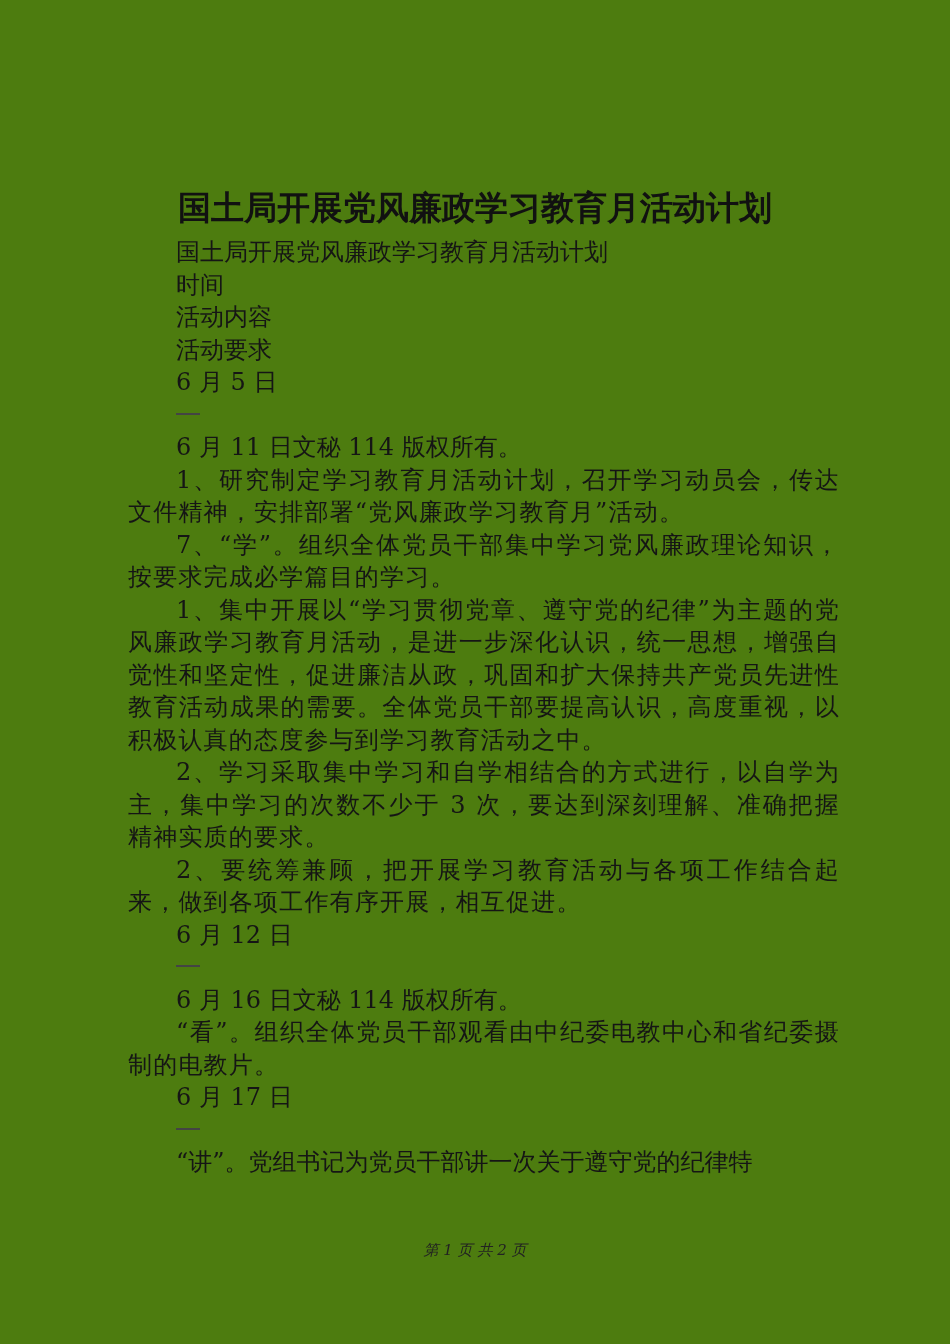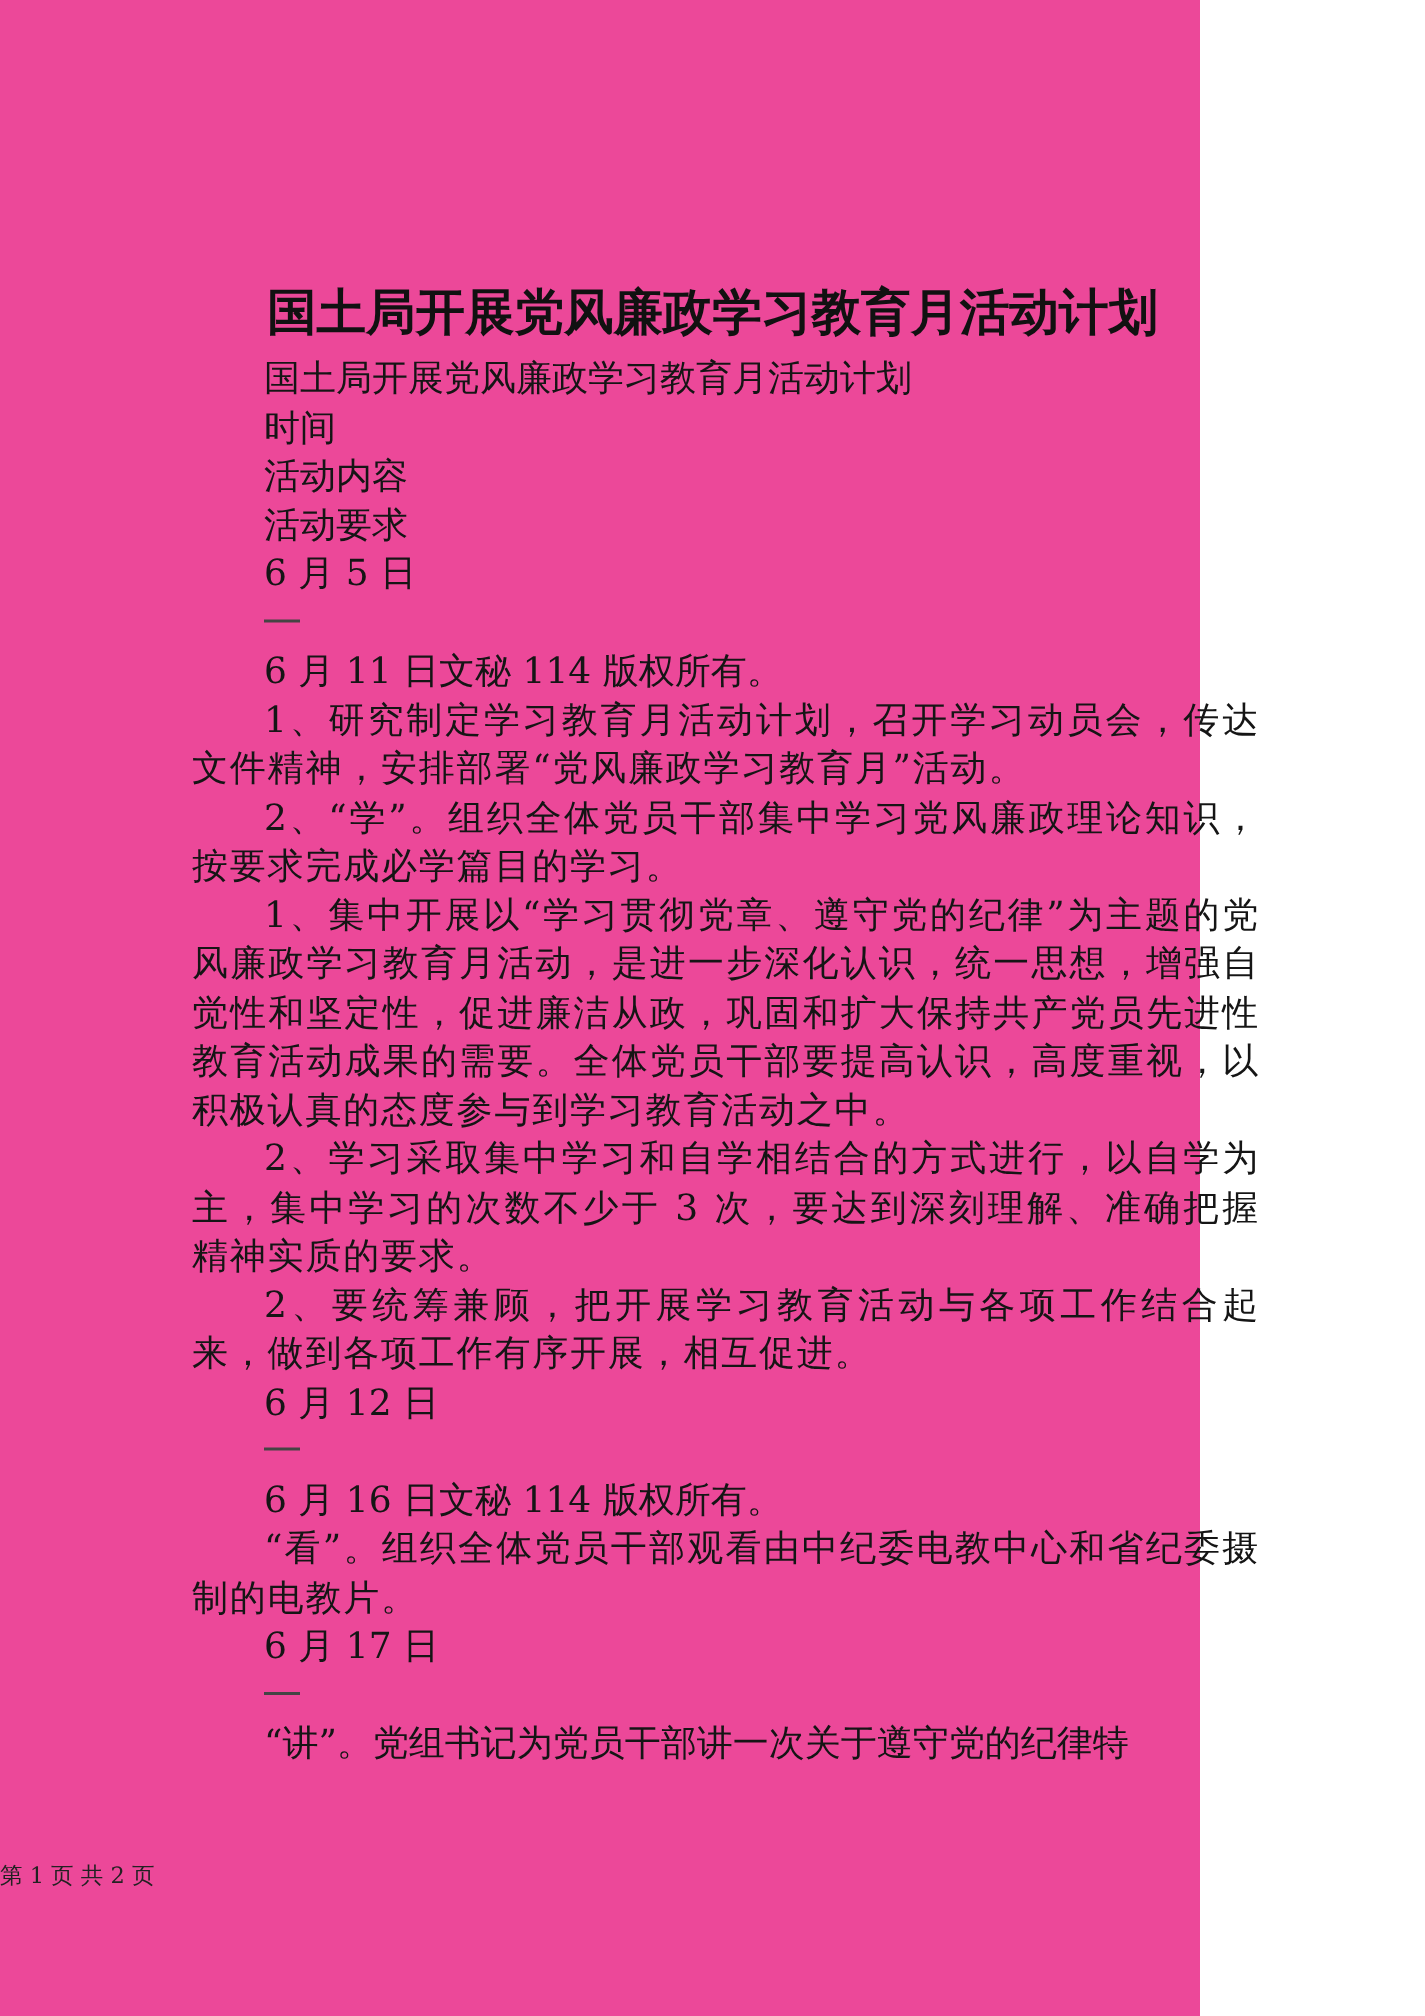--- a/index.html
+++ b/index.html
@@ -10,23 +10,23 @@
     body {
       width: 950px;
       height: 1344px;
       position: relative;
       overflow: hidden;
       color: #111111;
     }
     .page {
       position: absolute;
       left: 0; top: 0;
-      width: 800px;
+      width: 950px;
       height: 1344px;
-      background: #ec4899;
+      background: #4d7c0f;
     }
     .title {
       position: absolute;
       top: 186px;
       left: 0;
       width: 950px;
       text-align: center;
       font-family: "DejaVu Sans", "Liberation Sans", sans-serif;
       font-weight: bold;
       font-size: 33px;
@@ -68,45 +68,46 @@
       top: 14px;
       width: 24px;
       height: 2px;
       background: #444;
     }
     .footer {
       position: absolute;
       top: 1241px;
       left: 0;
       width: 950px;
-      text-align: left;
+      text-align: center;
       font-family: "DejaVu Serif", "Liberation Serif", serif;
       font-size: 15px;
       color: #222;
+      font-style: italic;
     }
   </style>
 </head>
 <body>
 
 <div class="page">
 
   <div class="title">国土局开展党风廉政学习教育月活动计划</div>
 
   <div class="body-text">
     <span class="line indent">国土局开展党风廉政学习教育月活动计划</span>
     <span class="line indent">时间</span>
     <span class="line indent">活动内容</span>
     <span class="line indent">活动要求</span>
     <span class="line indent">6 月 5 日</span>
     <span class="dash-line">
         <span class="dash"></span>
       </span>
     <span class="line indent">6 月 11 日文秘 114 版权所有。</span>
     <span class="para">1、研究制定学习教育月活动计划，召开学习动员会，传达文件精神，安排部署“党风廉政学习教育月”活动。</span>
-    <span class="para">2、“学”。组织全体党员干部集中学习党风廉政理论知识，按要求完成必学篇目的学习。</span>
+    <span class="para">7、“学”。组织全体党员干部集中学习党风廉政理论知识，按要求完成必学篇目的学习。</span>
     <span class="para">1、集中开展以“学习贯彻党章、遵守党的纪律”为主题的党风廉政学习教育月活动，是进一步深化认识，统一思想，增强自觉性和坚定性，促进廉洁从政，巩固和扩大保持共产党员先进性教育活动成果的需要。全体党员干部要提高认识，高度重视，以积极认真的态度参与到学习教育活动之中。</span>
     <span class="para">2、学习采取集中学习和自学相结合的方式进行，以自学为主，集中学习的次数不少于 3 次，要达到深刻理解、准确把握精神实质的要求。</span>
     <span class="para">2、要统筹兼顾，把开展学习教育活动与各项工作结合起来，做到各项工作有序开展，相互促进。</span>
     <span class="line indent">6 月 12 日</span>
     <span class="dash-line">
         <span class="dash"></span>
       </span>
     <span class="line indent">6 月 16 日文秘 114 版权所有。</span>
     <span class="para">“看”。组织全体党员干部观看由中纪委电教中心和省纪委摄制的电教片。</span>
     <span class="line indent">6 月 17 日</span>

